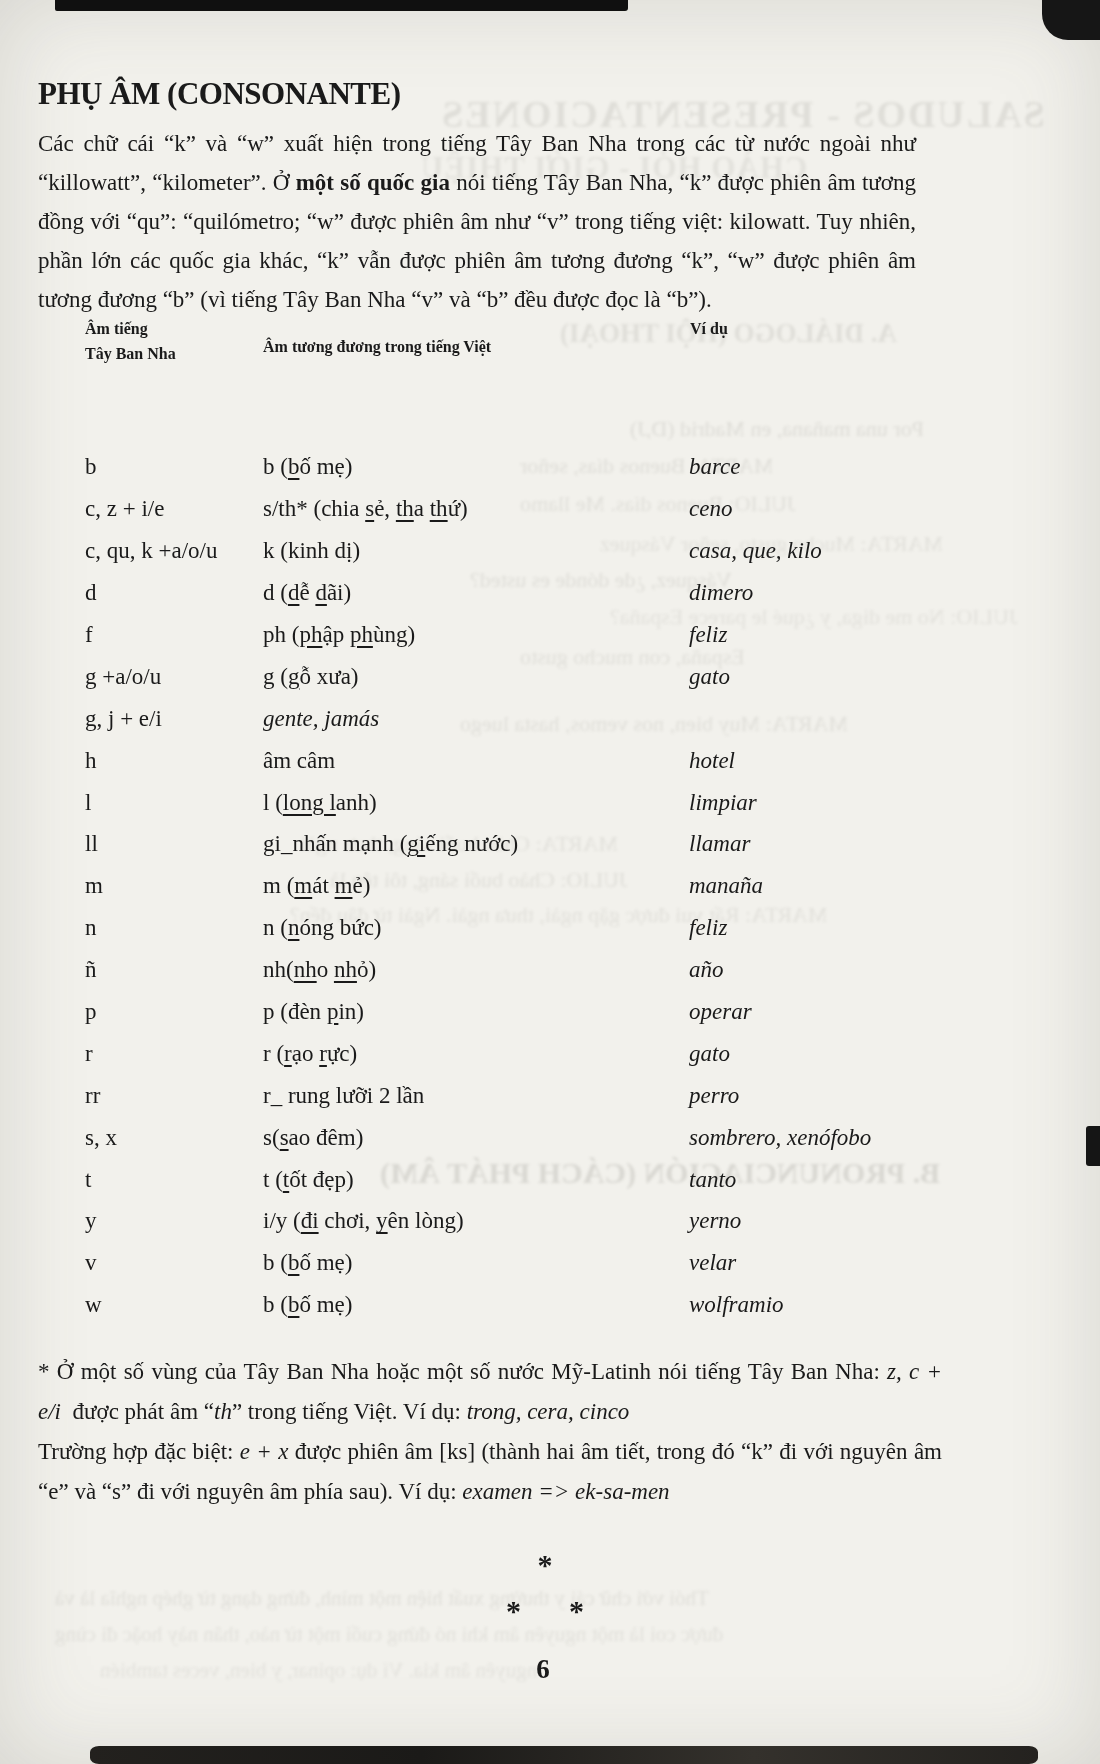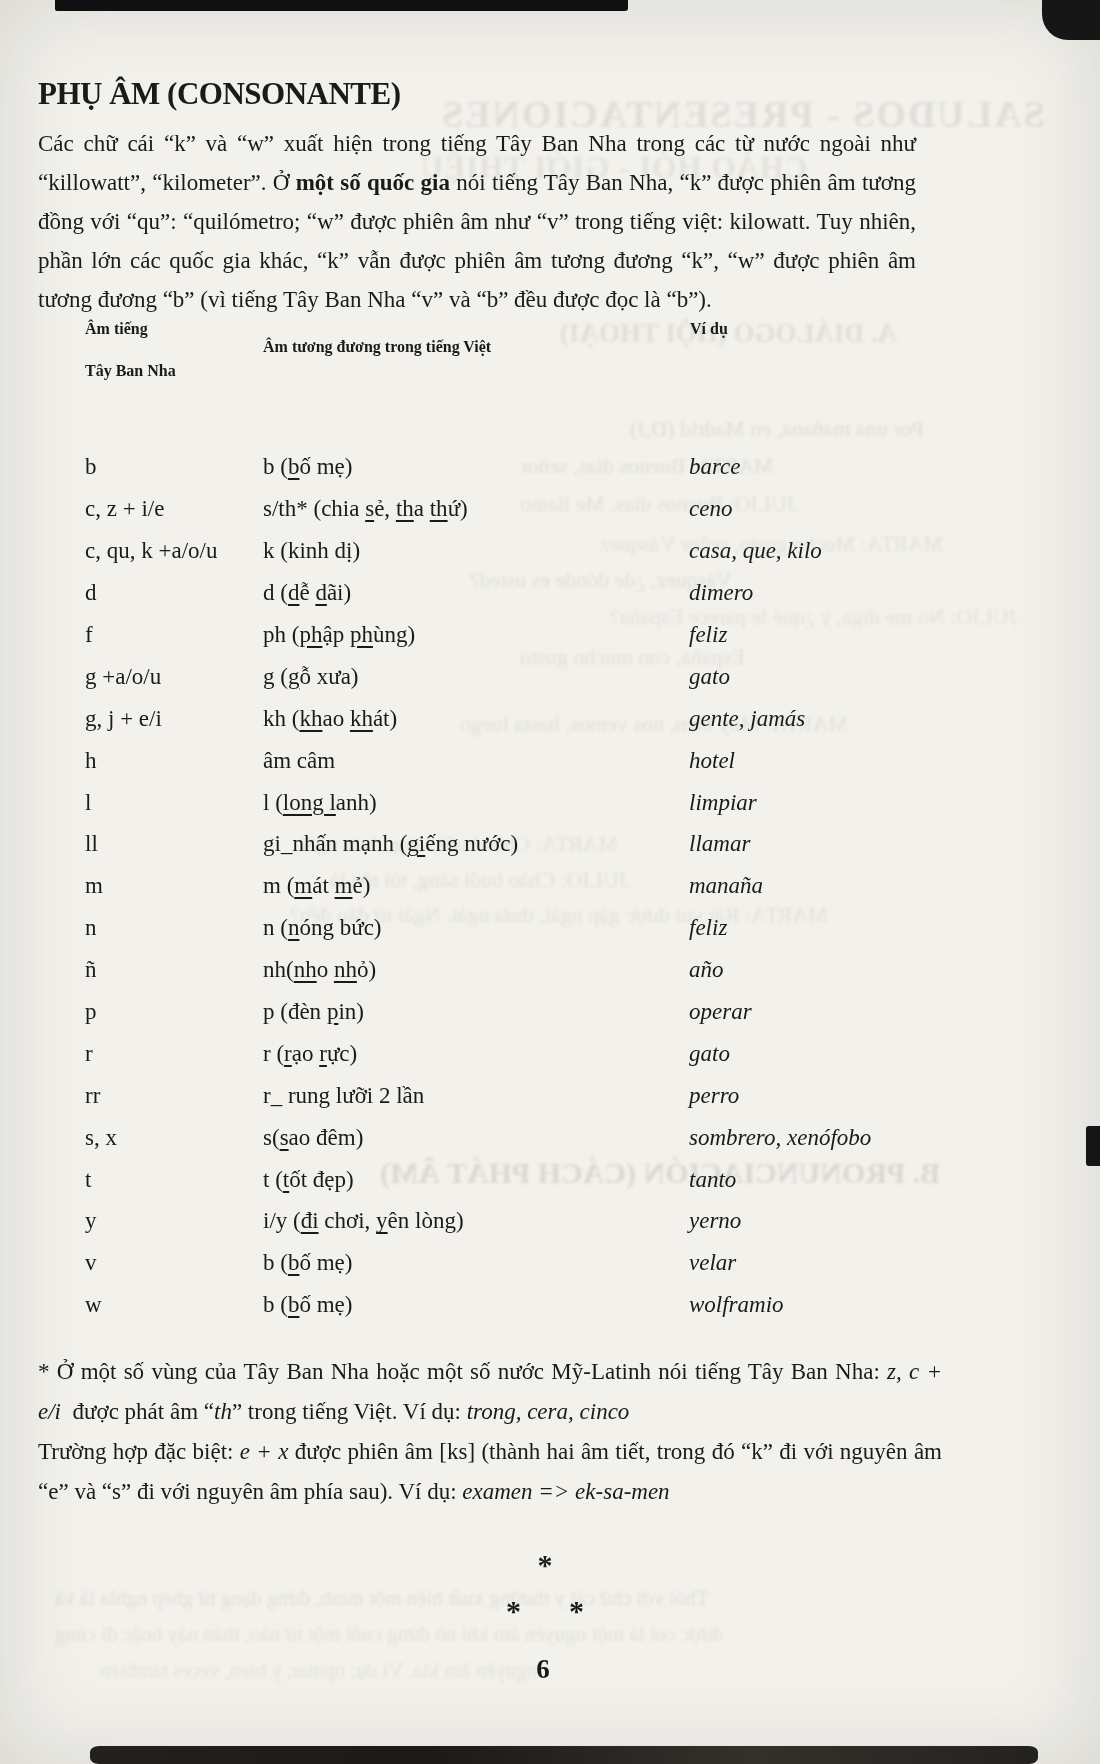--- a/index.html
+++ b/index.html
@@ -57,21 +57,21 @@
   .title{
     position:absolute;left:38px;top:76px;margin:0;
     font-size:31px;font-weight:bold;letter-spacing:-0.5px;
   }
   .intro{
     position:absolute;left:38px;top:124px;width:878px;margin:0;
     font-size:23px;line-height:39px;text-align:justify;
   }
   .thead{position:absolute;font-size:16px;font-weight:bold;}
   .th-c1a{left:85px;top:320px;}
-  .th-c1b{left:85px;top:362px;}
+  .th-c1b{left:85px;top:345px;}
   .th-c2{left:263px;top:338px;}
   .th-c3{left:690px;top:320px;text-align:center;}
   .tbody{position:absolute;left:0;top:446px;width:1100px;}
   .row{display:flex;height:41.9px;align-items:center;padding-left:85px;font-size:23px;}
   .cell{line-height:1;}
   .c1{width:178px;flex:none;}
   .c2{width:426px;flex:none;}
   .c3{font-style:italic;}
   u{text-decoration-thickness:2px;text-underline-offset:4px;}
   .footnote{
@@ -153,21 +153,20 @@
           <div class="cell c2">ph (<u>ph</u>ập <u>ph</u>ùng)</div>
           <div class="cell c3">feliz</div>
         </div>
         <div class="row">
           <div class="cell c1">g +a/o/u</div>
           <div class="cell c2">g (<u>g</u>ỗ xưa)</div>
           <div class="cell c3">gato</div>
         </div>
         <div class="row">
           <div class="cell c1">g, j + e/i</div>
-          <div class="cell c2">kh (<u>kh</u>ao <u>kh</u>át)</div>
           <div class="cell c3">gente, jamás</div>
         </div>
         <div class="row">
           <div class="cell c1">h</div>
           <div class="cell c2">âm câm</div>
           <div class="cell c3">hotel</div>
         </div>
         <div class="row">
           <div class="cell c1">l</div>
           <div class="cell c2">l (<u>long l</u>anh)</div>

